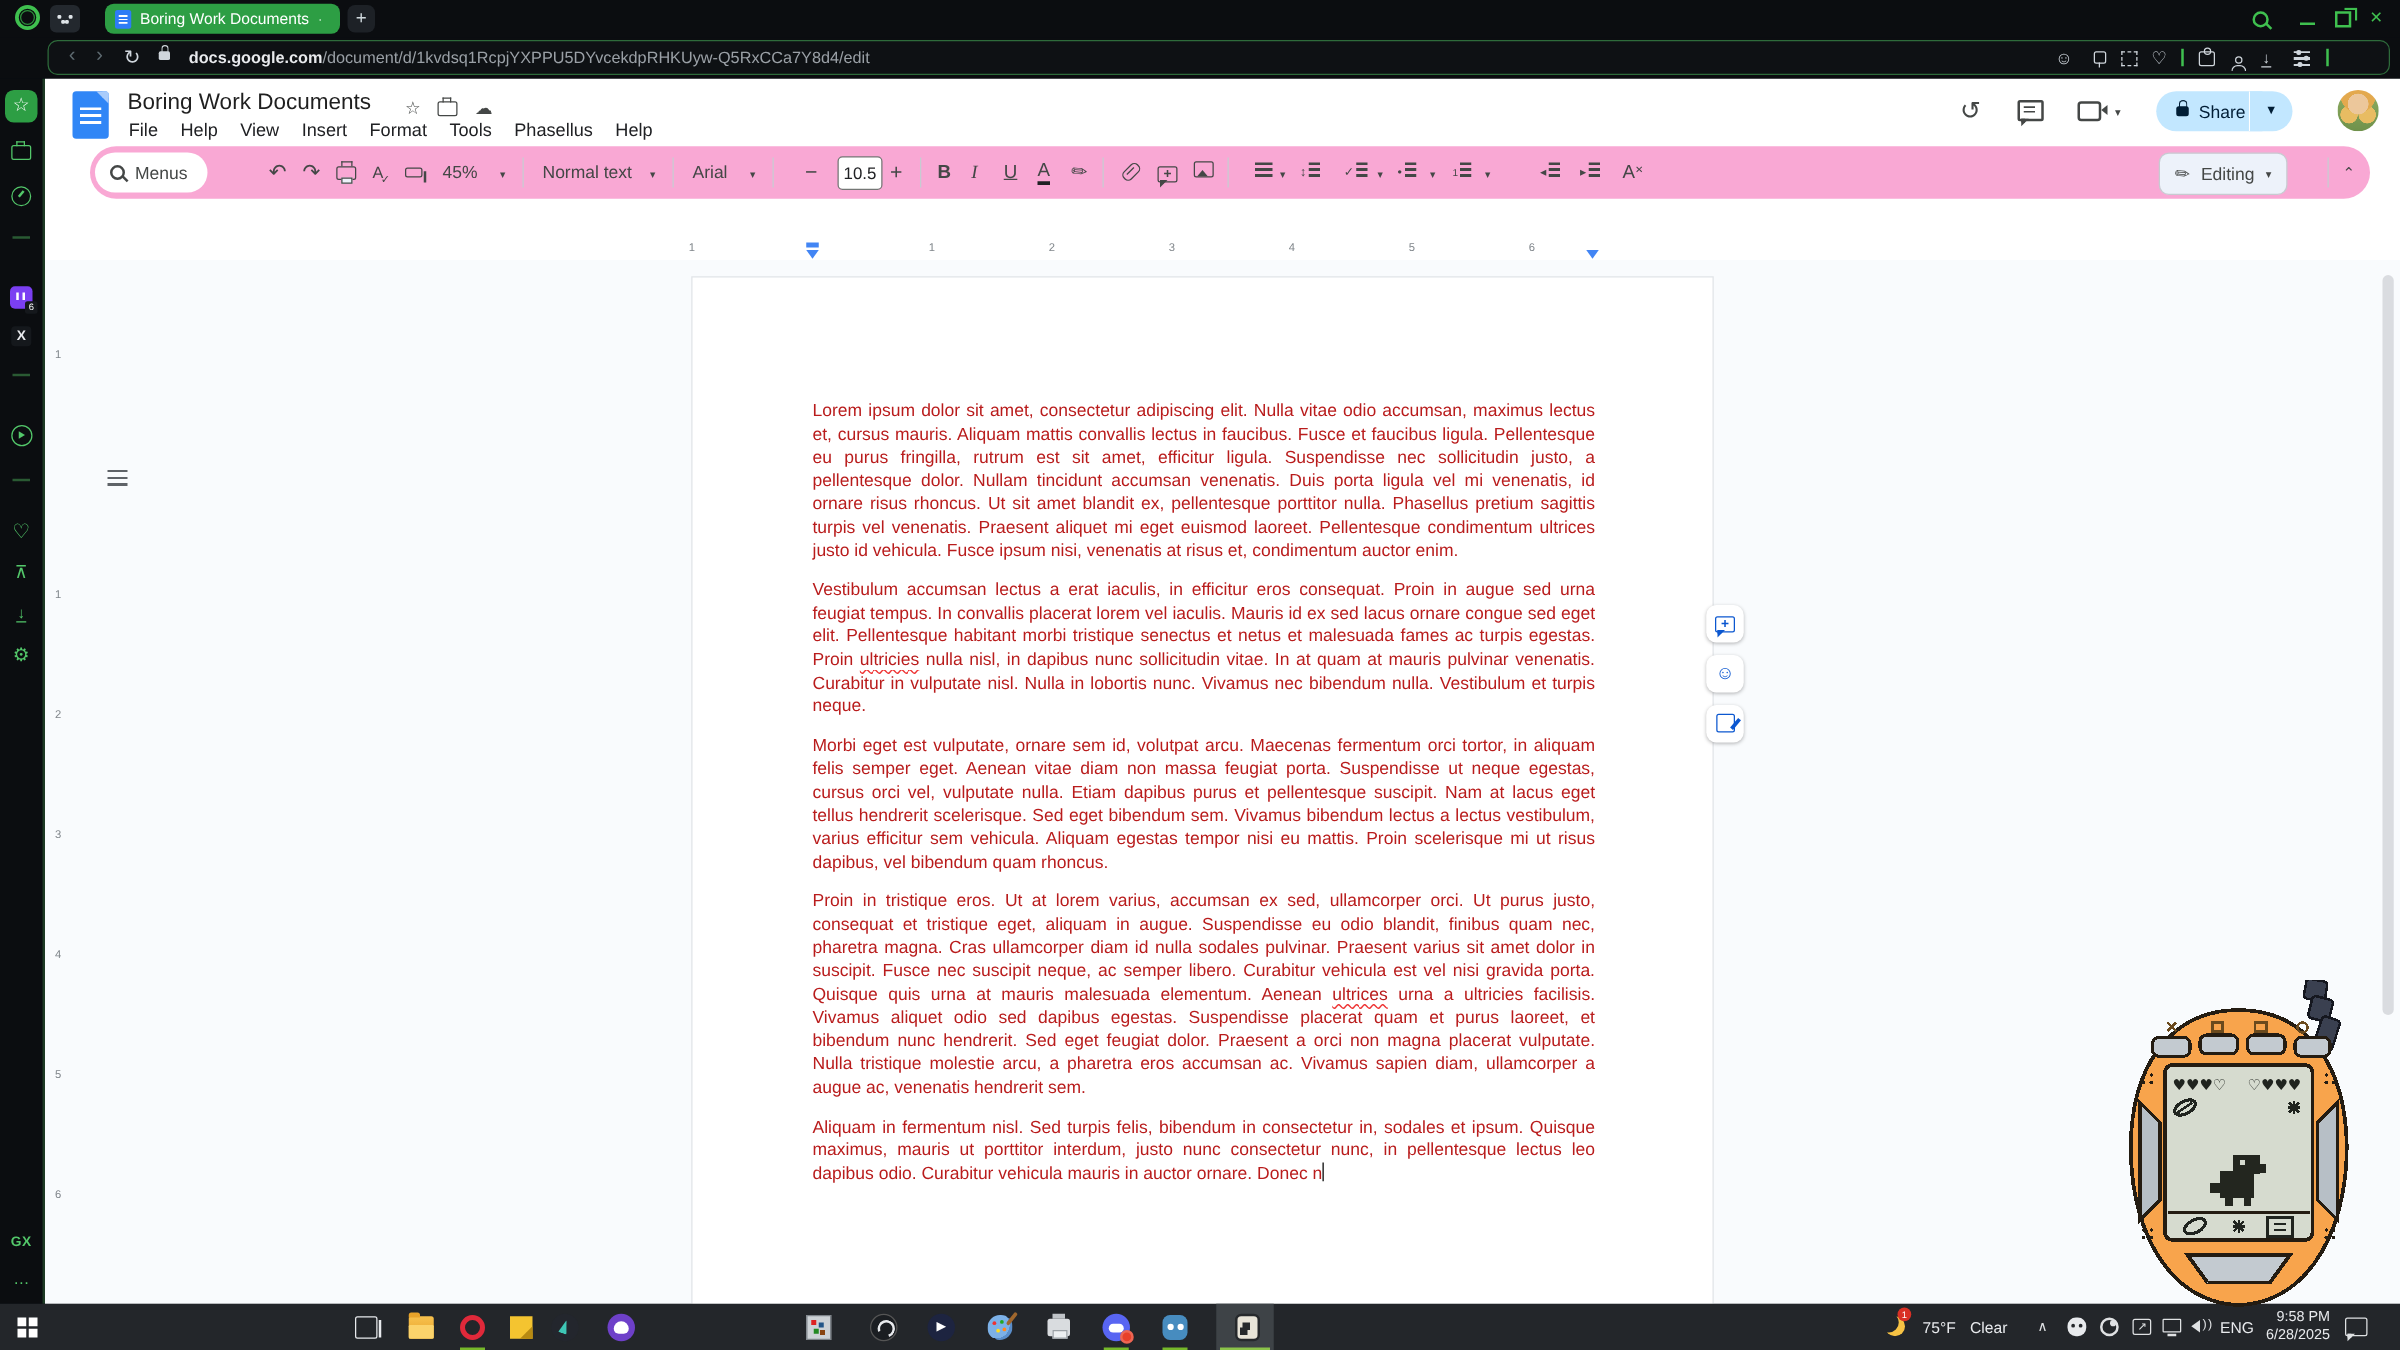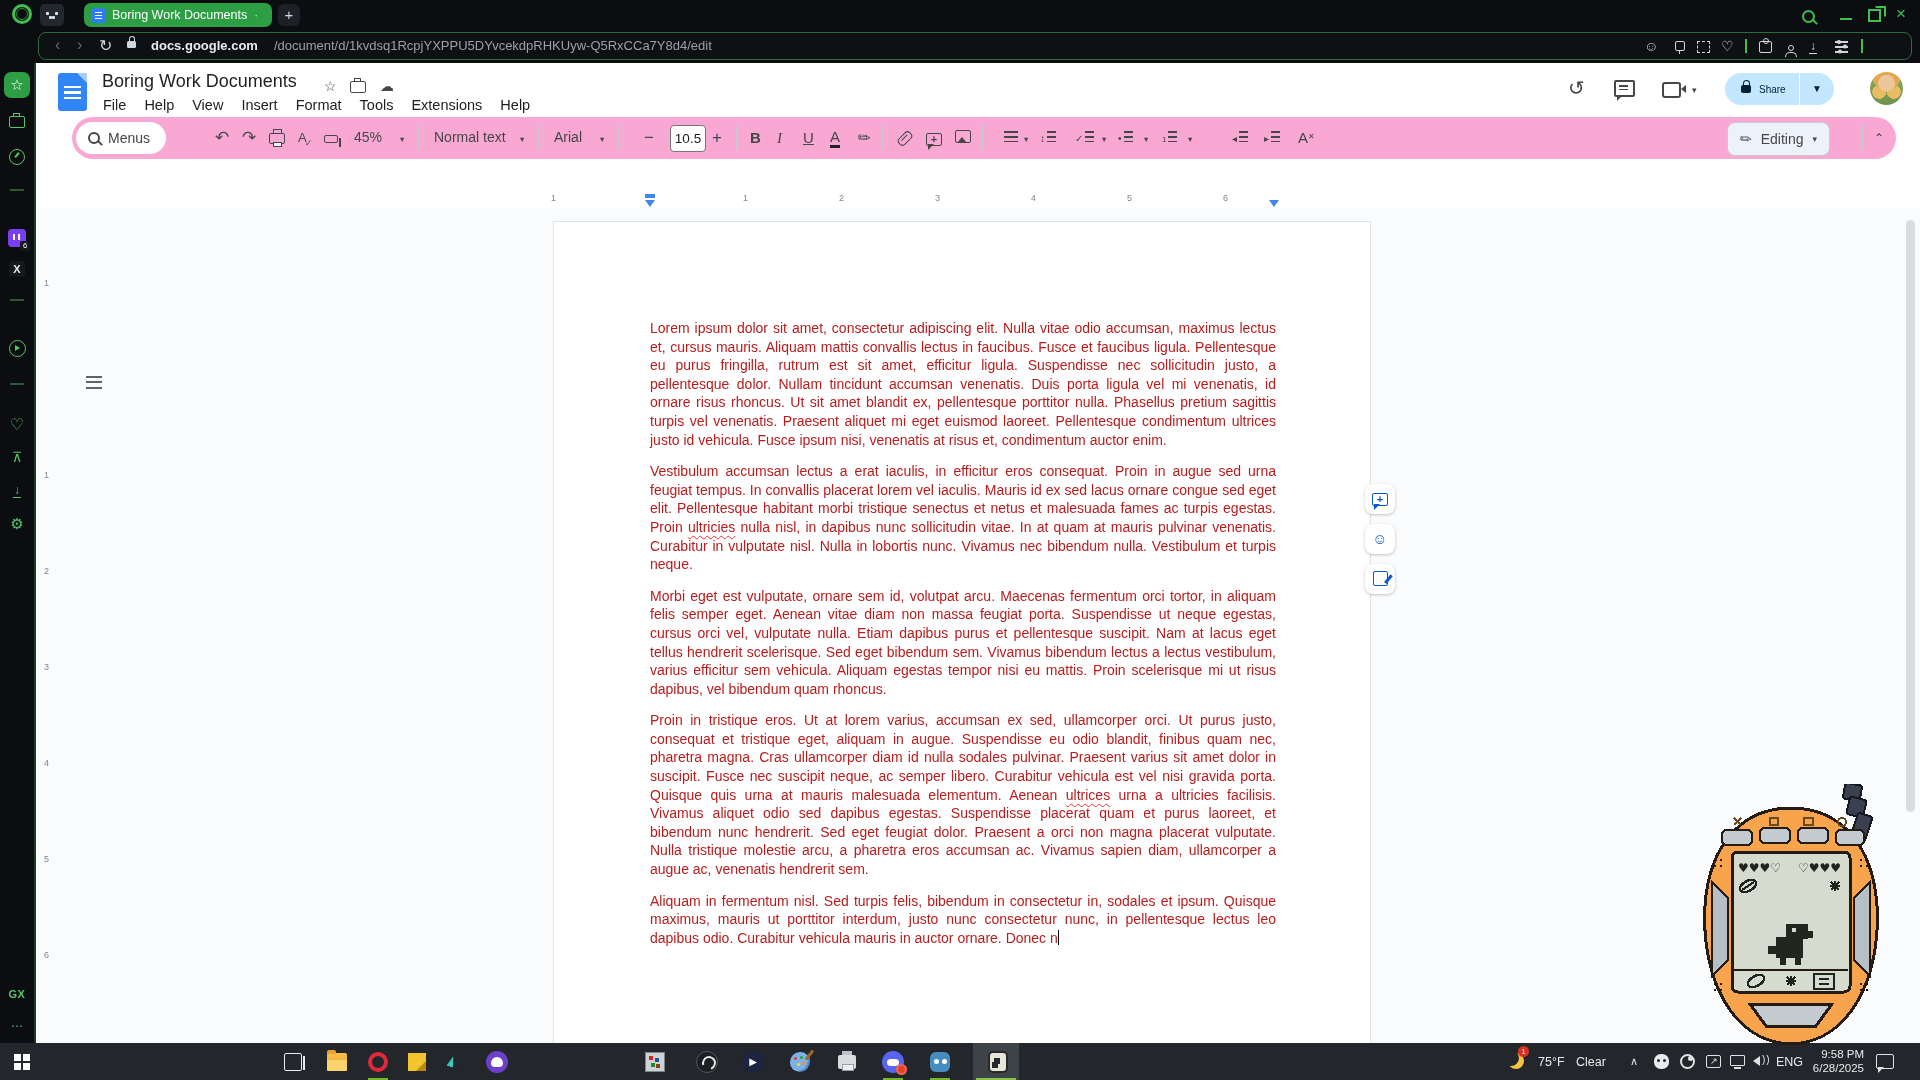--- a/index.html
+++ b/index.html
@@ -26,21 +26,21 @@
   .wb-rest:after{content:'';position:absolute;left:3px;top:-5px;width:9px;height:9px;border:2px solid #3fc04f;clip-path:polygon(20% 0,100% 0,100% 80%,80% 80%,80% 20%,20% 20%);}
   .wb-x{font-size:17px;line-height:17px;top:5px;}
   
   #urlrow{position:absolute;left:0;top:30px;width:1920px;height:33px;background:#0b0d10;}
   #urlpill{position:absolute;left:38px;top:2px;width:1874px;height:28px;border:1.5px solid #2e6b3b;border-radius:8px;background:#0e1114;box-sizing:border-box;}
   .nav-ch{position:absolute;top:3px;font-size:16px;color:#5d6a70;}
   .u-ic{position:absolute;top:6px;color:#cfd6dc;font-size:14px;line-height:14px;}
   .i-lockc{display:inline-block;width:9px;height:7px;background:currentColor;border-radius:1.5px;position:relative;margin-top:6px;}
   .i-lockc:before{content:'';position:absolute;left:1.5px;top:-5px;width:6px;height:6px;border:1.5px solid currentColor;border-bottom:none;border-radius:4px 4px 0 0;box-sizing:border-box;}
   .url-host{color:#e8eaed;font-weight:bold;}
-  .url-path{color:#9aa0a6;margin-left:16px;}
+  .url-path{color:#9aa0a6;}
   .gsep{position:absolute;top:6px;width:2px;height:14px;background:#3fc04f;}
   .i-pinb{display:inline-block;width:8px;height:8px;border:1.7px solid currentColor;border-radius:2px;position:relative;top:-2px;}
   .i-pinb:after{content:'';position:absolute;left:2.5px;top:8px;width:1.7px;height:4px;background:currentColor;}
   .i-crop{display:inline-block;width:11px;height:10px;border:1.6px dashed currentColor;}
   .i-puz{display:inline-block;width:11px;height:10px;border:1.7px solid currentColor;border-radius:2px;position:relative;top:-1px;}
   .i-puz:before{content:'';position:absolute;left:2.5px;top:-4px;width:4px;height:4px;border:1.7px solid currentColor;border-radius:50%;}
   .i-person{display:inline-block;width:10px;height:4px;border:1.7px solid currentColor;border-bottom:none;border-radius:5px 5px 0 0;position:relative;top:2px;}
   .i-person:before{content:'';position:absolute;left:2px;top:-8px;width:4px;height:4px;border:1.7px solid currentColor;border-radius:50%;}
   .i-dl{display:inline-block;border-bottom:1.8px solid currentColor;padding:0 1px 1px;font-size:12px;line-height:11px;}
   .i-sliders{display:inline-block;width:13px;height:12px;background:repeating-linear-gradient(#cfd6dc 0 1.7px,transparent 1.7px 5px);position:relative;}
@@ -70,21 +70,21 @@
   .h-ic{position:absolute;top:15px;color:#444746;font-size:14px;}
   .menubar{position:absolute;left:58px;top:32px;display:flex;}
   .menu-item{font-size:14.5px;color:#202124;padding:2px 9px;border-radius:9px;}
   .hdr-right-ic{position:absolute;top:13px;color:#444746;font-size:19px;}
   .i-hist{font-size:20px;}
   .i-bubble{display:inline-block;width:17px;height:13px;border:2px solid currentColor;border-radius:2px;position:relative;}
   .i-bubble:after{content:'';position:absolute;left:1px;bottom:-6px;border:3.5px solid transparent;border-top-color:currentColor;border-left-color:currentColor;}
   .i-bubble i{position:absolute;left:2.5px;top:2.5px;width:9px;height:5px;background:repeating-linear-gradient(currentColor 0 1.6px,transparent 1.6px 3.6px);}
   .i-cam{display:inline-block;width:15px;height:12px;border:2px solid currentColor;border-radius:3px;position:relative;}
   .i-cam:after{content:'';position:absolute;right:-7px;top:1px;border-right:5px solid currentColor;border-top:4px solid transparent;border-bottom:4px solid transparent;}
-  .share{position:absolute;left:1689px;top:10px;height:32px;background:#c2e7ff;border-radius:16px 0 0 16px;display:flex;align-items:center;padding:0 14px 0 16px;gap:8px;color:#001d35;font-size:10px;font-weight:500;}
+  .share{position:absolute;left:1689px;top:10px;height:32px;background:#c2e7ff;border-radius:16px 0 0 16px;display:flex;align-items:center;padding:0 14px 0 16px;gap:8px;color:#001d35;font-size:14px;font-weight:500;}
   .share-arrow{position:absolute;left:1763px;top:10px;width:34px;height:32px;background:#c2e7ff;border-radius:0 16px 16px 0;border-left:1px solid #fff;color:#001d35;font-size:10px;text-align:center;line-height:32px;}
   .i-lockd{display:inline-block;width:10px;height:8px;background:#001d35;border-radius:2px;position:relative;}
   .i-lockd:before{content:'';position:absolute;left:1.5px;top:-5px;width:7px;height:6px;border:1.8px solid #001d35;border-bottom:none;border-radius:4px 4px 0 0;box-sizing:border-box;}
   .avatar{position:absolute;left:1834px;top:9px;width:33px;height:33px;border-radius:50%;
     background:radial-gradient(circle at 50% 34%,#ecc79b 0 30%,transparent 31%),
     radial-gradient(circle at 50% 12%,#e3a94e 0 42%,transparent 43%),
     radial-gradient(circle at 28% 60%,#e8bc62 0 22%,transparent 23%),
     radial-gradient(circle at 72% 60%,#e8bc62 0 22%,transparent 23%),
     linear-gradient(#8fae62,#6f914b);}
   
@@ -258,21 +258,21 @@
     <span class="h-ic" style="left:288px;">☆</span>
     <span class="h-ic" style="left:314px;top:17px;"><span class="i-brief" style="margin-top:0;border-radius:2px;"></span></span>
     <span class="h-ic" style="left:344px;">☁</span>
     <div class="menubar">
       <span class="menu-item">File</span>
       <span class="menu-item">Help</span>
       <span class="menu-item">View</span>
       <span class="menu-item">Insert</span>
       <span class="menu-item">Format</span>
       <span class="menu-item">Tools</span>
-      <span class="menu-item">Extensions</span>
+      <span class="menu-item">Phasellus</span>
       <span class="menu-item">Help</span>
     </div>
     <span class="hdr-right-ic i-hist" style="left:1532px;">↺</span>
     <span class="hdr-right-ic" style="left:1578px;top:17px;"><span class="i-bubble"><i></i></span></span>
     <span class="hdr-right-ic" style="left:1626px;top:18px;"><span class="i-cam"></span></span>
     <span class="hdr-right-ic" style="left:1656px;top:22px;font-size:9px;">▾</span>
     <div class="share">
       <span class="i-lockd"></span>
       <span>Share</span>
     </div>

